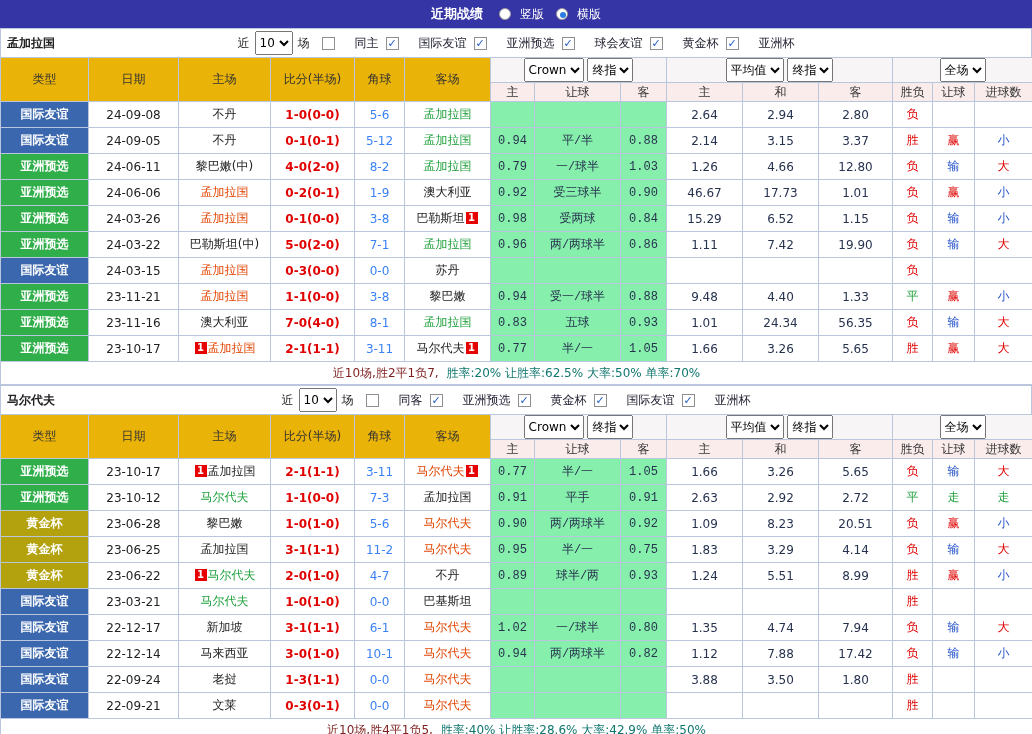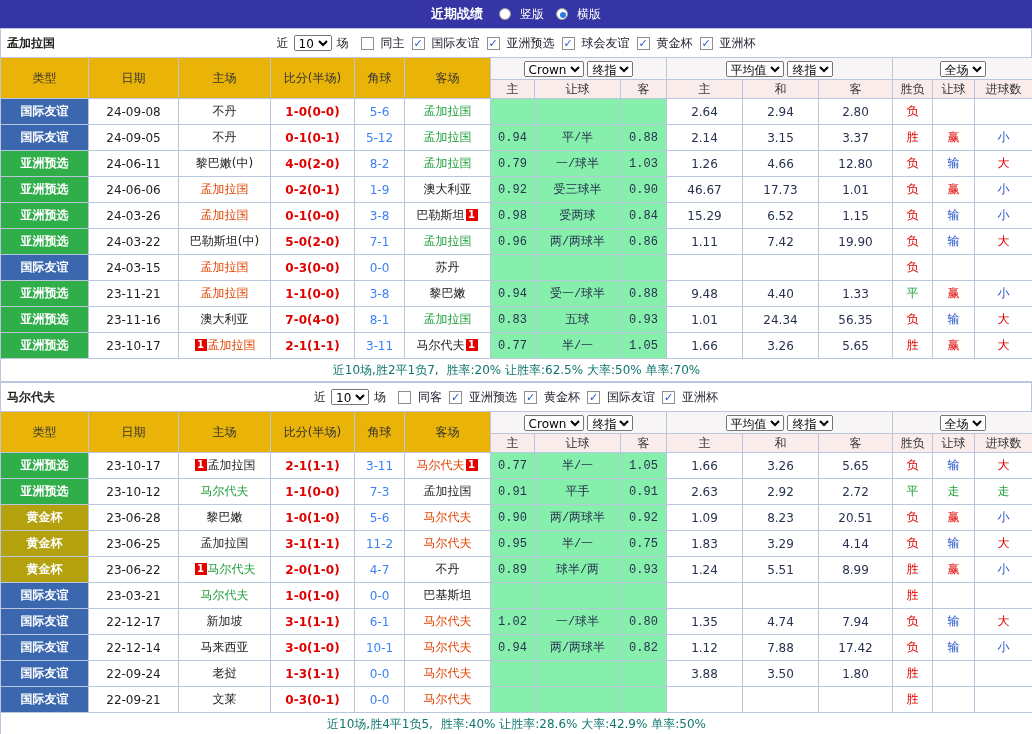--- a/index.html
+++ b/index.html
@@ -27,28 +27,28 @@
     border-radius:50%; background:#2a7de0;
   }
   
   .section { border-top:1px solid #b9c6dd; }
   .filterbar {
     height:28px; position:relative; display:flex; align-items:center;
     border-left:1px solid #b9c6dd; border-right:1px solid #b9c6dd; background:#fff;
   }
   .teamname { position:absolute; left:6px; font-weight:bold; color:#222; }
   .filters { margin:0 auto; display:flex; align-items:center; gap:5px; }
-  .chk { display:inline-flex; align-items:center; gap:7px; margin-left:7px; cursor:pointer; }
+  .chk { display:inline-flex; align-items:center; gap:20px; margin-left:7px; cursor:pointer; }
   .box {
     width:13px; height:13px; border:1px solid #8f8f8f; background:#fff;
     display:inline-flex; align-items:center; justify-content:center;
     font-size:11px; line-height:1; color:#2156c8; font-weight:bold;
   }
   .clbl { color:#223; }
-  .sel { font-size:12px; height:16px; font-family:"DejaVu Sans","Liberation Sans",sans-serif; }
+  .sel { font-size:12px; height:24px; font-family:"DejaVu Sans","Liberation Sans",sans-serif; }
   
   table { border-collapse:collapse; table-layout:fixed; width:1032px; }
   th, td {
     border:1px solid #b9c6dd; text-align:center; padding:0 2px;
     overflow:hidden; white-space:nowrap; vertical-align:middle;
   }
   thead th { background:#eab308; font-weight:normal; height:22px; color:#333; }
   thead th.oh { background:#f7f5f5; }
   thead tr.hb th { background:#fbecec; height:19px; }
   tbody td { height:26px; background:#fff; }
@@ -63,21 +63,21 @@
   td.odds { color:#26324e; }
   td.odds.pink { background:#86efac;font-family:Liberation Mono, monospace; }
   td.res.red   { color:#e00000; }
   td.res.blue  { color:#2553cc; }
   td.res.green { color:#1fa03c; }
   .rc {
     display:inline-block; width:12px; height:12px; background:#e60000; color:#fff;
     font-size:10px; line-height:12px; font-weight:bold; margin:0 1px; vertical-align:1px;
   }
   tfoot td { height:23px; background:#fff; }
-  .sprefix { color:#0f766e; }
+  .sprefix { color:#7f1d1d; }
   .sstats  { color:#0f766e; margin-left:4px; }
 </style>
 </head>
 <body>
 
 <div class="topbar">
   <span class="title">近期战绩</span>
   <span class="radio-wrap">
     <span class="radio" id="radio-v"></span>
     <span>竖版</span>

